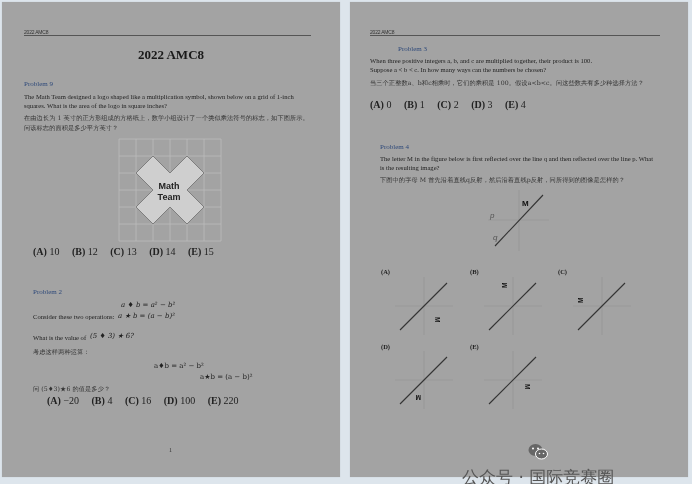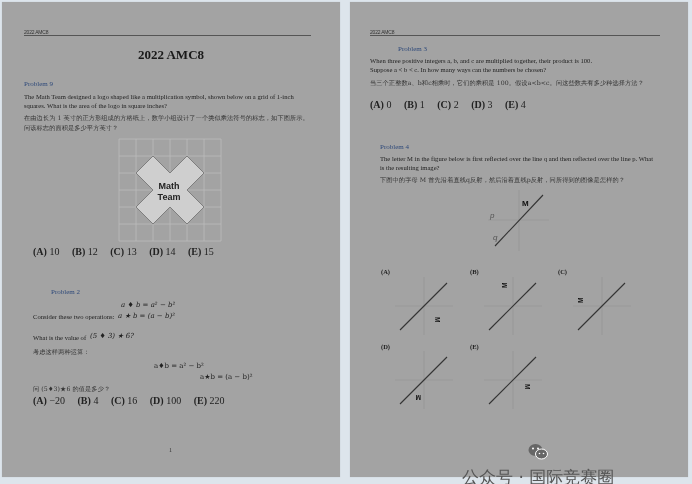--- a/index.html
+++ b/index.html
@@ -72,31 +72,31 @@
   </svg>
 
   <div class="abs choices" style="left:31px; top:244px;">
     <span><b>(A)</b> <i style="font-style:normal">10</i></span>
     <span><b>(B)</b> <i style="font-style:normal">12</i></span>
     <span><b>(C)</b> <i style="font-style:normal">13</i></span>
     <span><b>(D)</b> <i style="font-style:normal">14</i></span>
     <span><b>(E)</b> <i style="font-style:normal">15</i></span>
   </div>
 
-  <div class="abs prob" style="left:49px; top:286px;">Problem 2</div>
+  <div class="abs prob" style="left:31px; top:286px;">Problem 2</div>
   <div class="abs math" style="left:119px; top:299px;">a ♦ b = a² − b²</div>
   <div class="abs txt" style="left:31px; top:311px;">Consider these two operations:</div>
   <div class="abs math" style="left:116px; top:310px;">a ★ b = (a − b)²</div>
   <div class="abs txt" style="left:31px; top:332px;">What is the value of</div>
   <div class="abs math" style="left:88px; top:330px;">(5 ♦ 3) ★ 6?</div>
   <div class="abs cn" style="left:31px; top:345px;">考虑这样两种运算：</div>
   <div class="abs math" style="left:152px; top:360px; font-style:normal;">a♦b = a² − b²</div>
   <div class="abs math" style="left:150px; top:371px; font-style:normal;padding-left:48px;">a★b = (a − b)²</div>
   <div class="abs cn" style="left:31px; top:382px;">问 (5♦3)★6 的值是多少？</div>
-  <div class="abs choices" style="left:31px; top:393px;">
+  <div class="abs choices" style="left:45px; top:393px;">
     <span><b>(A)</b> <i style="font-style:normal">−20</i></span>
     <span><b>(B)</b> <i style="font-style:normal">4</i></span>
     <span><b>(C)</b> <i style="font-style:normal">16</i></span>
     <span><b>(D)</b> <i style="font-style:normal">100</i></span>
     <span><b>(E)</b> <i style="font-style:normal">220</i></span>
   </div>
 
   <div class="abs pnum" style="left:167px; top:445px;">1</div>
 </div>
 

